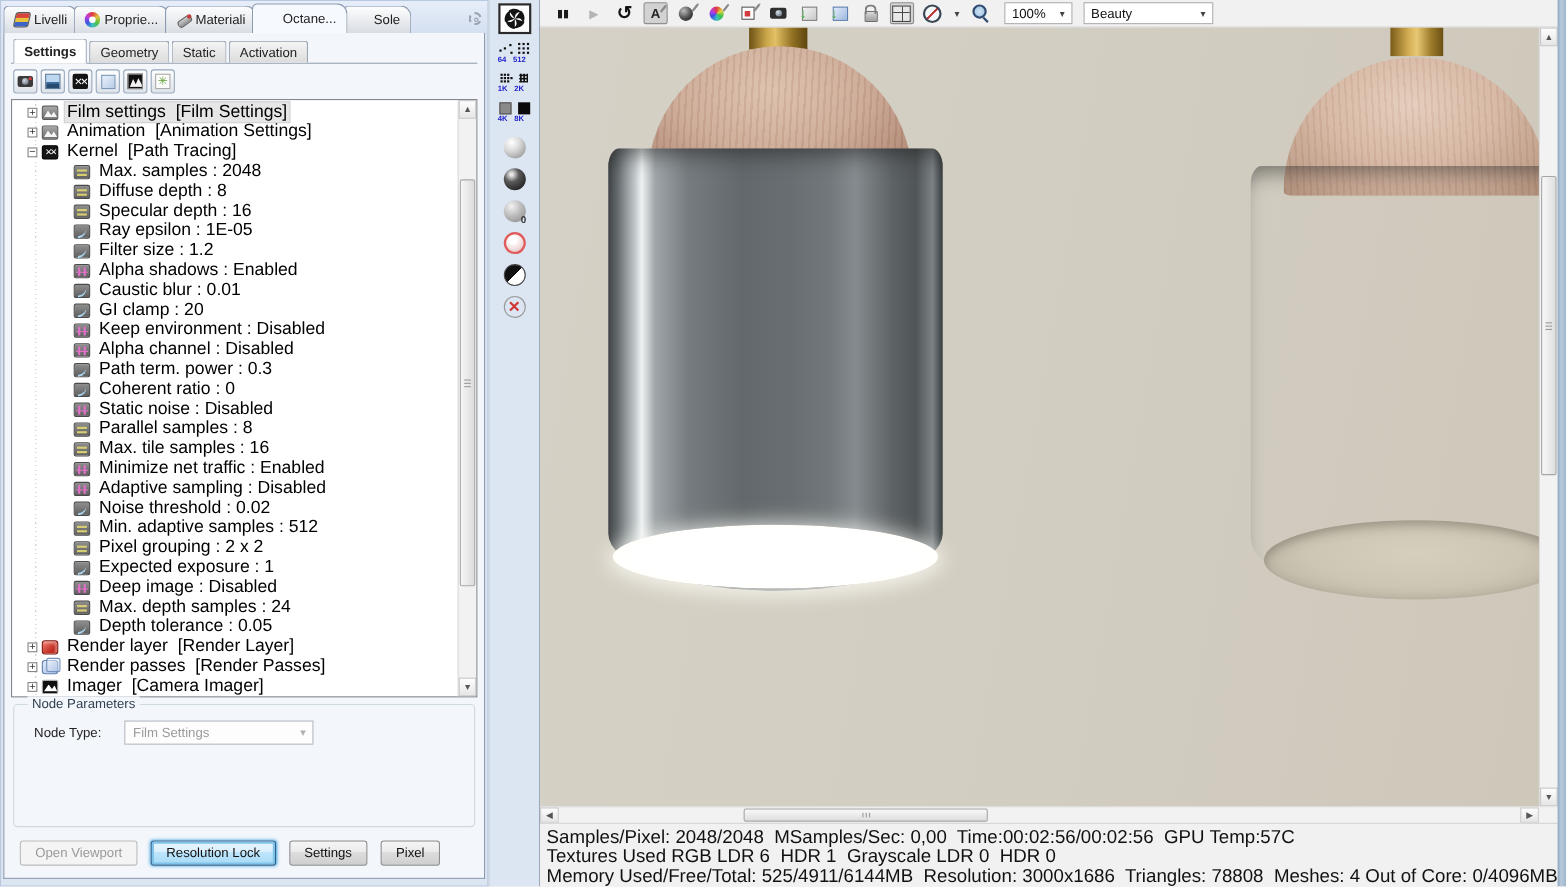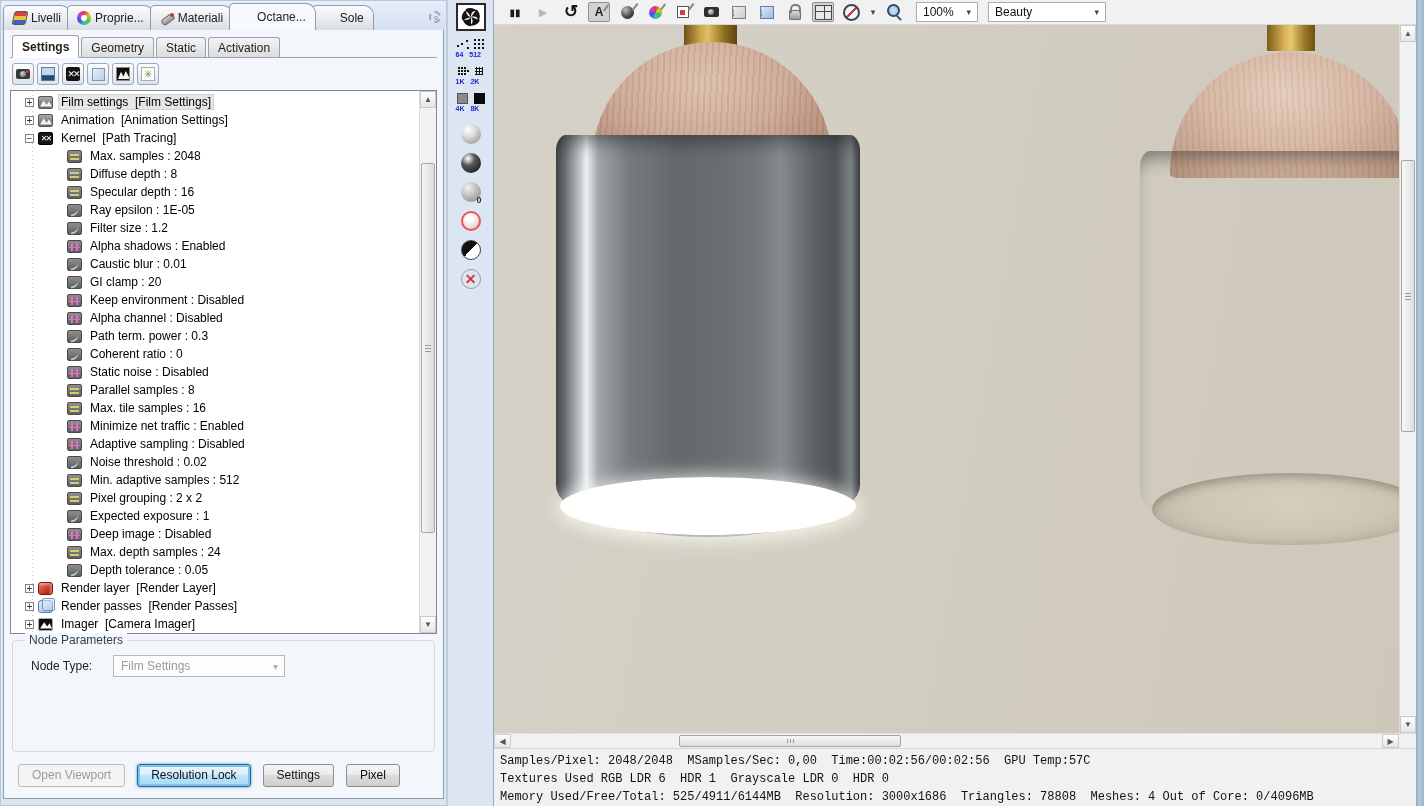--- a/index.html
+++ b/index.html
@@ -43,21 +43,21 @@
 .tree-box { flex:1; background:#fff; border:1px solid #828790; position:relative; overflow:hidden; display:flex; }
 .tree-rows { flex:1; padding-top:2px; overflow:hidden; background-image:repeating-linear-gradient(180deg,#c8c8c8 0 1px, transparent 1px 4px); background-size:1px 100%; background-position:21px 0; background-repeat:no-repeat; }
 .trow { display:flex; align-items:center; height:18px; white-space:pre; cursor:default; }
 .trow.lvl0 { padding-left:14px; }
 .trow.lvl1 { padding-left:56px; }
 .texp { width:9px; height:9px; border:1px solid #848484; background:#fff; margin-right:4px; position:relative; flex:none; }
 .texp::before { position:absolute; left:0; right:0; top:-2px; text-align:center; font-size:10px; color:#333; }
 .exp-plus::before { content:"+"; }
 .exp-minus::before { content:"\2212"; }
 .tic { width:15px; height:13px; margin-right:5px; flex:none; position:relative; border-radius:2px; }
-.tlabel { font-size:12px; color:#000; padding:1px 3px; }
+.tlabel { font-size:16px; color:#000; padding:1px 3px; }
 .trow.selected .tlabel { background:#e6e6e6; border:1px solid #d2d2d2; padding:0 2px; }
 
 .tic-photo { background:linear-gradient(180deg,#a8a8a8,#6b6b6b); border:1px solid #565656; overflow:hidden; }
 .tic-photo::after { content:""; position:absolute; left:1px; bottom:1px; width:12px; height:7px; background:#f4f4f4; clip-path:polygon(0 100%,30% 15%,55% 75%,75% 30%,100% 100%); }
 .tic-kernel { background:#161616; border:1px solid #000; color:#fff; }
 .tic-kernel::before { content:"\2715\2715"; position:absolute; left:0; right:0; top:1px; text-align:center; font-size:8px; letter-spacing:-2px; line-height:10px; }
 .tic-slider { background:linear-gradient(180deg,#8e8e8e,#5f5f5f); border:1px solid #4a4a4a; }
 .tic-slider::before { content:""; position:absolute; left:2px; top:3px; width:9px; height:2px; background:#d6cc72; box-shadow:0 4px 0 #d6cc72; }
 .tic-curve { background:linear-gradient(180deg,#8e8e8e,#5f5f5f); border:1px solid #4a4a4a; }
 .tic-curve::before { content:""; position:absolute; left:2px; top:2px; width:9px; height:7px; border-bottom:2px solid #a9d3ee; border-radius:0 0 8px 0; transform:rotate(-10deg); }
@@ -187,21 +187,21 @@
 
 .h-row { height:15px; display:flex; background:#f2f2f2; border-top:1px solid #e0e0e0; }
 .h-arrow { width:17px; height:100%; display:flex; align-items:center; justify-content:center; font-size:8px; color:#555; background:linear-gradient(180deg,#fdfdfd,#e6e6e6); border:1px solid #cdcdcd; }
 .h-track { flex:1; position:relative; }
 .h-thumb { position:absolute; top:1px; bottom:1px; left:168px; width:222px; background:linear-gradient(180deg,#f8f8f8,#dedede); border:1px solid #a5a5a5; border-radius:2px; }
 .h-grip { position:absolute; top:3px; bottom:3px; left:50%; width:1px; background:#9a9a9a; box-shadow:-3px 0 0 #9a9a9a, 3px 0 0 #9a9a9a; }
 .h-corner { width:17px; background:#f2f2f2; }
 
 
 .status { height:58px; background:#f1f1f1; border-top:1px solid #d5d5d5; padding:3px 0 0 6px; }
-.status-line { font-size:12px; color:#111; line-height:18px; white-space:pre;font-family:Liberation Mono, monospace; }
+.status-line { font-size:17px; color:#111; line-height:18px; white-space:pre; }
 
 
 .win-edge { width:8px; background:linear-gradient(90deg,#8fa8bf,#b8cbdc 40%,#9db4c9); }
 
 
 .tab-ic { width:14px; height:14px; position:relative; flex:none; }
 .ic-layers { background:linear-gradient(180deg,#d8433c 0 32%, #e8c23c 36% 64%, #3c64c8 68% 100%); border-radius:3px; transform:skewX(-12deg); border:1px solid #555; }
 .ic-wheel { border-radius:50%; background:conic-gradient(#e03c3c,#e0c23c,#55c03c,#3cc0c0,#3c55e0,#c03ce0,#e03c3c); }
 .ic-wheel::after { content:""; position:absolute; left:4px; top:4px; width:6px; height:6px; background:#fff; border-radius:50%; }
 .ic-paint { }

